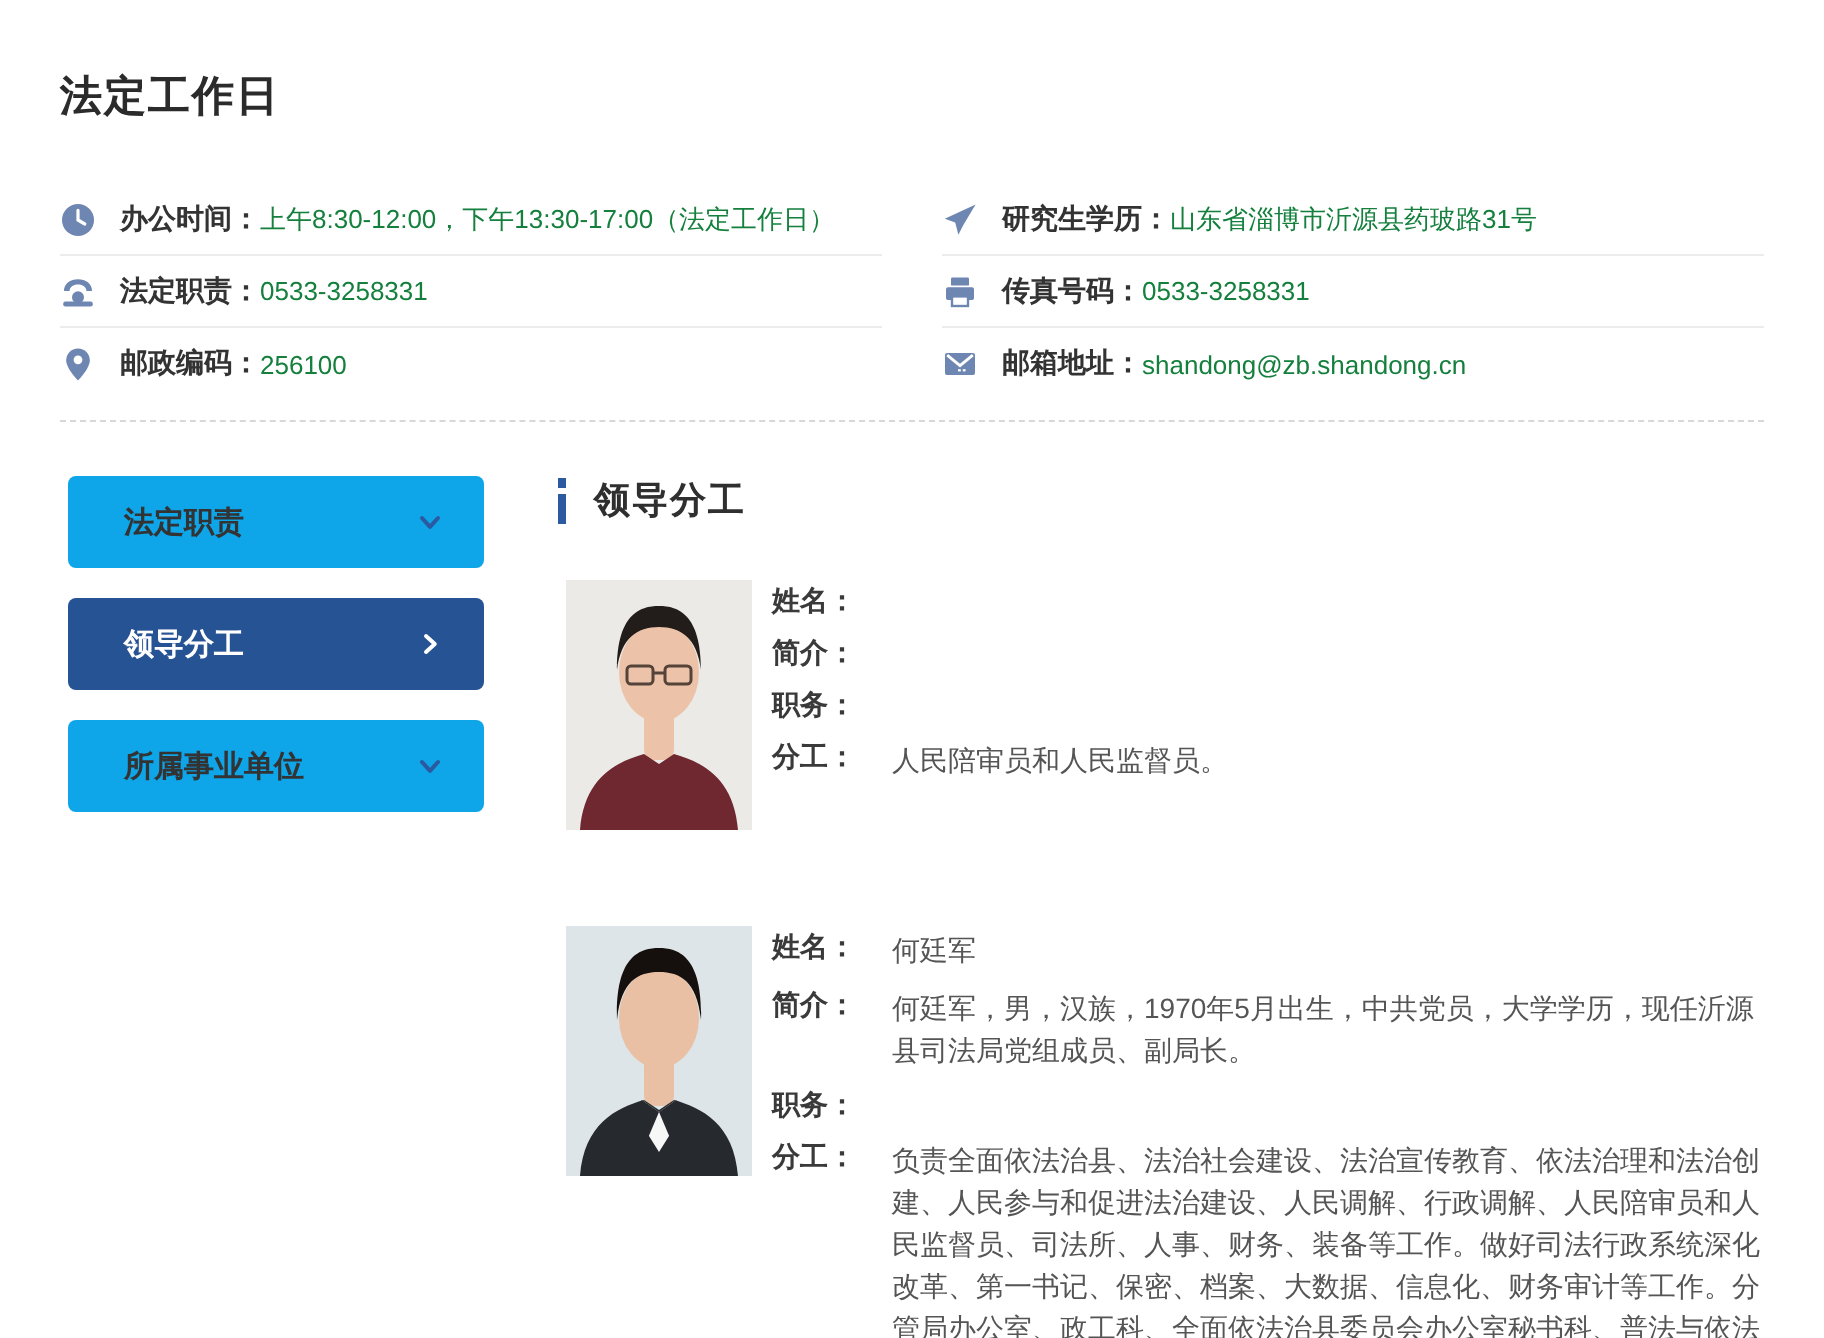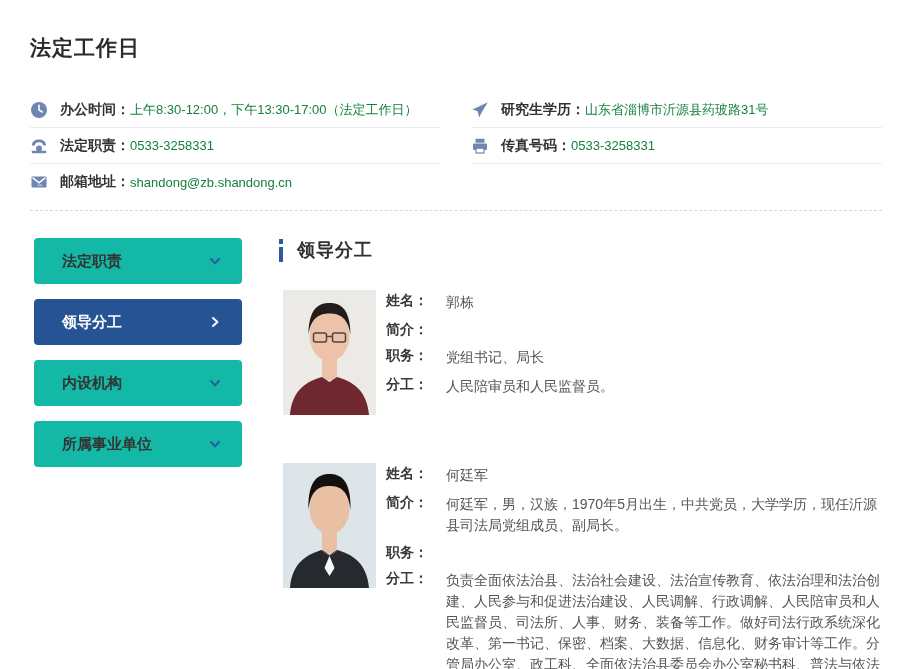--- a/index.html
+++ b/index.html
@@ -18,21 +18,21 @@
   .clabel { font-size: 14px; font-weight: bold; color: #333; white-space: nowrap; }
   .cvalue { font-size: 13px; color: #15803d; white-space: nowrap; }
 
   .dashed-sep { margin-top: 10px; border-bottom: 1px dashed #d8d8d8; }
 
   
   .content { display: flex; margin-top: 27px; }
 
   
   .sidebar { width: 208px; flex: none; margin-left: 4px; }
-  .side-item { height: 46px; margin-bottom: 15px; background: #14b8a6; border-radius: 4px;
+  .side-item { height: 46px; margin-bottom: 15px; background: #0ea5e9; border-radius: 4px;
     display: flex; align-items: center; padding: 0 20px 0 28px; cursor: pointer; }
   .side-item span.lbl { flex: 1; font-size: 15px; font-weight: bold; color: #333; }
   .side-item.active { background: #265394; }
   .side-item.active span.lbl { color: #fff; }
   .chev { width: 14px; height: 14px; flex: none; }
 
   
   .main { flex: 1; margin-left: 37px; }
   .main-heading { display: flex; align-items: center; margin-bottom: 28px; }
   .bar-icon { width: 4px; margin-right: 14px; display: flex; flex-direction: column; align-items: stretch; }
@@ -97,20 +97,30 @@
         <svg viewBox="0 0 18 18">
             <rect x="4.5" y="1.8" width="9" height="4" rx="0.6" fill="#6e86b2"></rect>
             <rect x="2" y="6.6" width="14" height="6.4" rx="1" fill="#6e86b2"></rect>
             <rect x="5" y="11.2" width="8" height="4.8" fill="#fff" stroke="#6e86b2" stroke-width="1.2"></rect>
           </svg>
       </span>
       <span class="clabel">传真号码：</span>
       <span class="cvalue">0533-3258331</span>
     </div>
 
+    <div class="contact-cell last">
+      <span class="cicon">
+        <svg viewBox="0 0 18 18">
+            <path d="M9 1.2 C5.6 1.2 3.1 3.8 3.1 7.1 C3.1 11.4 9 17.2 9 17.2 C9 17.2 14.9 11.4 14.9 7.1 C14.9 3.8 12.4 1.2 9 1.2 Z" fill="#6e86b2"></path>
+            <circle cx="9" cy="6.9" r="2.2" fill="#fff"></circle>
+          </svg>
+      </span>
+      <span class="clabel">邮政编码：</span>
+      <span class="cvalue">256100</span>
+    </div>
 
     <div class="contact-cell last">
       <span class="cicon">
         <svg viewBox="0 0 18 18">
             <rect x="1.5" y="3.5" width="15" height="11" rx="1" fill="#6e86b2"></rect>
             <path d="M2.6 4.6 L9 9.8 L15.4 4.6" stroke="#fff" stroke-width="1.4" fill="none"></path>
             <rect x="8" y="11.6" width="1.4" height="1.1" fill="#fff"></rect>
             <rect x="10.4" y="11.6" width="1.4" height="1.1" fill="#fff"></rect>
           </svg>
       </span>
@@ -128,26 +138,20 @@
       <div class="side-item">
         <span class="lbl">法定职责</span>
         <svg class="chev" viewBox="0 0 14 14">
             <path d="M3 5 L7 9.4 L11 5" stroke="#2b5aa0" stroke-width="2" fill="none" stroke-linecap="round" stroke-linejoin="round"></path>
           </svg>
       </div>
       <div class="side-item active">
         <span class="lbl">领导分工</span>
         <svg class="chev" viewBox="0 0 14 14">
             <path d="M5 3 L9.4 7 L5 11" stroke="#ffffff" stroke-width="2" fill="none" stroke-linecap="round" stroke-linejoin="round"></path>
-          </svg>
-      </div>
-      <div class="side-item">
-        <span class="lbl">内设机构</span>
-        <svg class="chev" viewBox="0 0 14 14">
-            <path d="M3 5 L7 9.4 L11 5" stroke="#2b5aa0" stroke-width="2" fill="none" stroke-linecap="round" stroke-linejoin="round"></path>
           </svg>
       </div>
       <div class="side-item">
         <span class="lbl">所属事业单位</span>
         <svg class="chev" viewBox="0 0 14 14">
             <path d="M3 5 L7 9.4 L11 5" stroke="#2b5aa0" stroke-width="2" fill="none" stroke-linecap="round" stroke-linejoin="round"></path>
           </svg>
       </div>
     </nav>
 
@@ -172,28 +176,26 @@
             <g stroke="#55433a" stroke-width="1.5" fill="none">
               <rect x="30.5" y="43" width="13" height="9" rx="2"></rect>
               <rect x="49.5" y="43" width="13" height="9" rx="2"></rect>
               <line x1="43.5" y1="46.5" x2="49.5" y2="46.5"></line>
             </g>
           </svg>
         </div>
         <div class="details">
           <div class="drow">
             <span class="dlabel">姓名：</span>
-            <span class="dvalue">郭栋</span>
           </div>
           <div class="drow">
             <span class="dlabel">简介：</span>
           </div>
           <div class="drow">
             <span class="dlabel">职务：</span>
-            <span class="dvalue">党组书记、局长</span>
           </div>
           <div class="drow">
             <span class="dlabel">分工：</span>
             <span class="dvalue">人民陪审员和人民监督员。</span>
           </div>
         </div>
       </section>
 
       <section class="person">
         <div class="photo">

